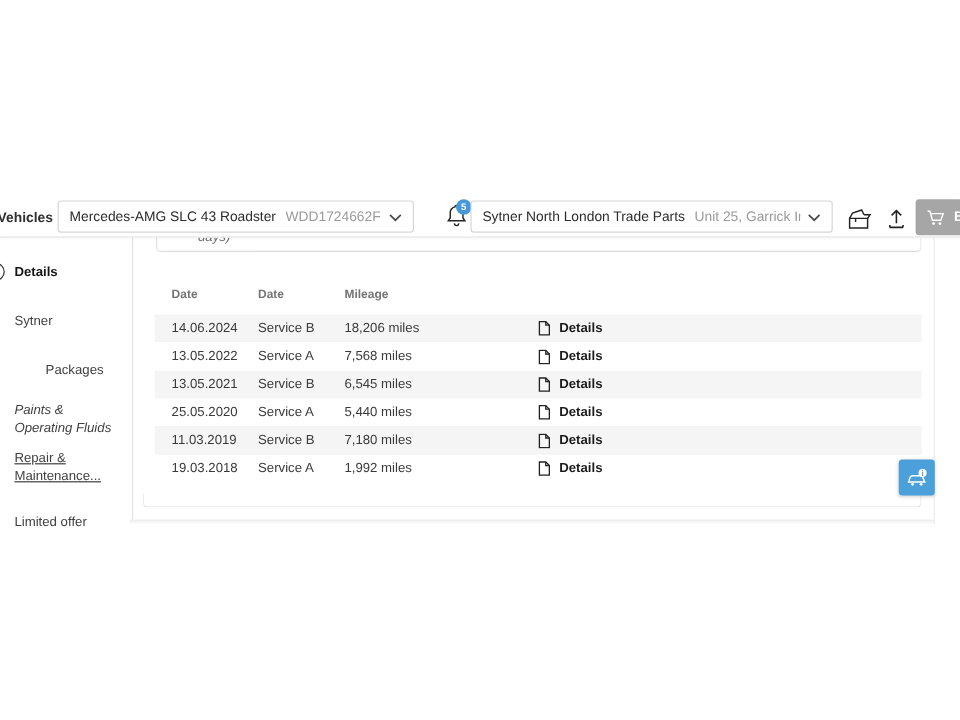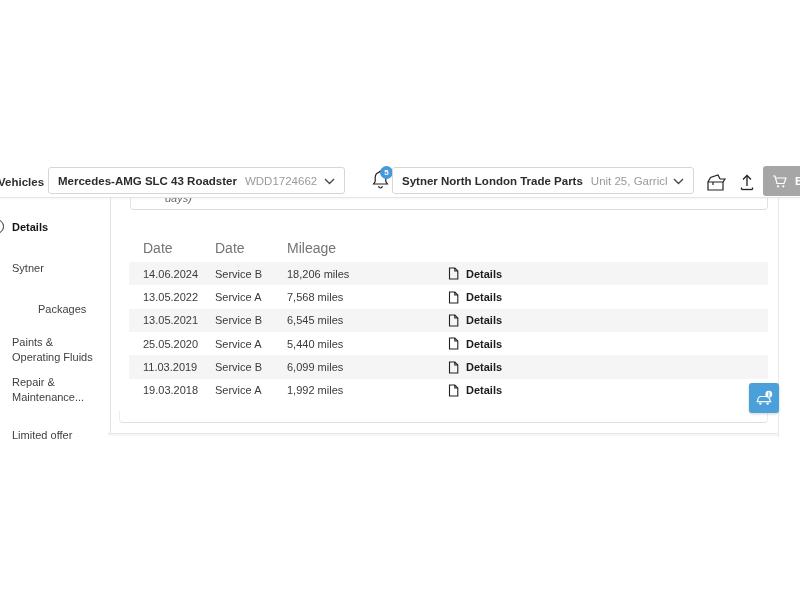--- a/index.html
+++ b/index.html
@@ -6,21 +6,21 @@
   .canvas{position:relative;width:800px;height:600px;overflow:hidden;background:#fff;
           font-family:"Liberation Sans", sans-serif;-webkit-font-smoothing:antialiased;}
   
   .topbar{position:absolute;left:0;top:165px;width:800px;height:32px;background:#fff;
           border-bottom:1px solid #e4e4e4;box-shadow:0 1px 2px rgba(0,0,0,.04);z-index:10;}
   .vehicles-label{position:absolute;left:-2px;top:11px;font-size:11.5px;font-weight:700;color:#2f2f2f;}
   .selector{position:absolute;top:2px;height:27px;background:#fff;border:1px solid #d6d6d6;border-radius:3px;
             display:flex;align-items:center;padding:0 26px 0 9px;box-sizing:border-box;cursor:pointer;}
   .sel-vehicle{left:48px;width:297px;}
   .sel-dealer{left:392px;width:302px;}
-  .sel-name{font-size:11.5px;font-weight:700;color:#2c2c2c;white-space:nowrap;}
+  .sel-name{font-size:11.5px;font-weight:400;color:#2c2c2c;white-space:nowrap;}
   .sel-sub{font-size:11.5px;color:#9a9a9a;margin-left:8px;white-space:nowrap;overflow:hidden;}
   .sel-chevron{position:absolute;right:9px;top:10px;}
   .bell-wrap{position:absolute;left:371px;top:4px;width:24px;height:26px;cursor:pointer;}
   .badge{position:absolute;left:9px;top:-3px;width:13px;height:13px;border-radius:50%;background:#4599d9;
          color:#fff;font-size:8px;font-weight:700;display:flex;align-items:center;justify-content:center;}
   .icon-btn{position:absolute;top:5px;width:24px;height:24px;display:flex;align-items:center;justify-content:center;cursor:pointer;}
   .btn-parcel{left:703px;}
   .btn-upload{left:735px;}
   .basket-btn{position:absolute;left:763px;top:1px;width:46px;height:30px;background:#a6a6a6;border-radius:3px;
               display:flex;align-items:center;gap:7px;padding-left:9px;box-sizing:border-box;cursor:pointer;}
@@ -38,28 +38,28 @@
   
   .table-card-bottom{position:absolute;left:119px;top:411px;width:649px;height:12px;box-sizing:border-box;
              border-left:1px solid #ececec;border-right:1px solid #ececec;border-bottom:1px solid #e0e0e0;
              border-radius:0 0 4px 4px;}
   
   .side-item{position:absolute;left:12px;width:92px;font-size:11px;color:#3f3f3f;line-height:15px;cursor:pointer;}
   .side-item.active{font-weight:700;color:#141414;}
   .side-item[data-index="0"]{top:220px;}
   .side-item[data-index="1"]{top:261px;}
   .side-item[data-index="2"]{top:302px;padding-left:26px;}
-  .side-item[data-index="3"]{top:335px;}
-  .side-item[data-index="4"]{top:375px;}
+  .side-item[data-index="3"]{top:335px;font-style:italic;}
+  .side-item[data-index="4"]{top:375px;text-decoration:underline;}
   .side-item[data-index="5"]{top:428px;}
   .side-partial-icon{position:absolute;left:-11px;top:219px;width:15px;height:15px;border:1.5px solid #2b2b2b;
                      border-radius:50%;box-sizing:border-box;}
   
   .thead{position:absolute;left:129px;top:240px;width:639px;height:14px;}
-  .th{position:absolute;top:0;font-size:14px;color:#747474;}
+  .th{position:absolute;top:0;font-size:10px;color:#747474;font-weight:bold;}
   .th[data-index="0"]{left:14px;}
   .th[data-index="1"]{left:86px;}
   .th[data-index="2"]{left:158px;}
   .tbody{position:absolute;left:129px;top:262px;width:639px;}
   .trow{position:relative;height:23.35px;}
   .trow:nth-child(odd){background:#f5f5f5;}
   .trow span.cell{position:absolute;top:50%;transform:translateY(-50%);font-size:11px;color:#3a3a3a;white-space:nowrap;}
   .c-date{left:14px;}
   .c-type{left:86px;}
   .c-mileage{left:158px;}
@@ -171,21 +171,21 @@
             <path d="M1.5 1 H6.8 L9.8 4 V12 H1.5 Z" fill="none" stroke="#222" stroke-width="1.1"></path>
             <path d="M6.8 1 V4 H9.8" fill="none" stroke="#222" stroke-width="1.1"></path>
           </svg>
           <span class="lbl">Details</span>
         </span>
       </div>
 
       <div class="trow" data-index="4">
         <span class="cell c-date">11.03.2019</span>
         <span class="cell c-type">Service B</span>
-        <span class="cell c-mileage">6,099 miles</span>
+        <span class="cell c-mileage">7,180 miles</span>
         <span class="c-action">
           <svg width="11" height="13" viewBox="0 0 11 13">
             <path d="M1.5 1 H6.8 L9.8 4 V12 H1.5 Z" fill="none" stroke="#222" stroke-width="1.1"></path>
             <path d="M6.8 1 V4 H9.8" fill="none" stroke="#222" stroke-width="1.1"></path>
           </svg>
           <span class="lbl">Details</span>
         </span>
       </div>
 
       <div class="trow" data-index="5">

